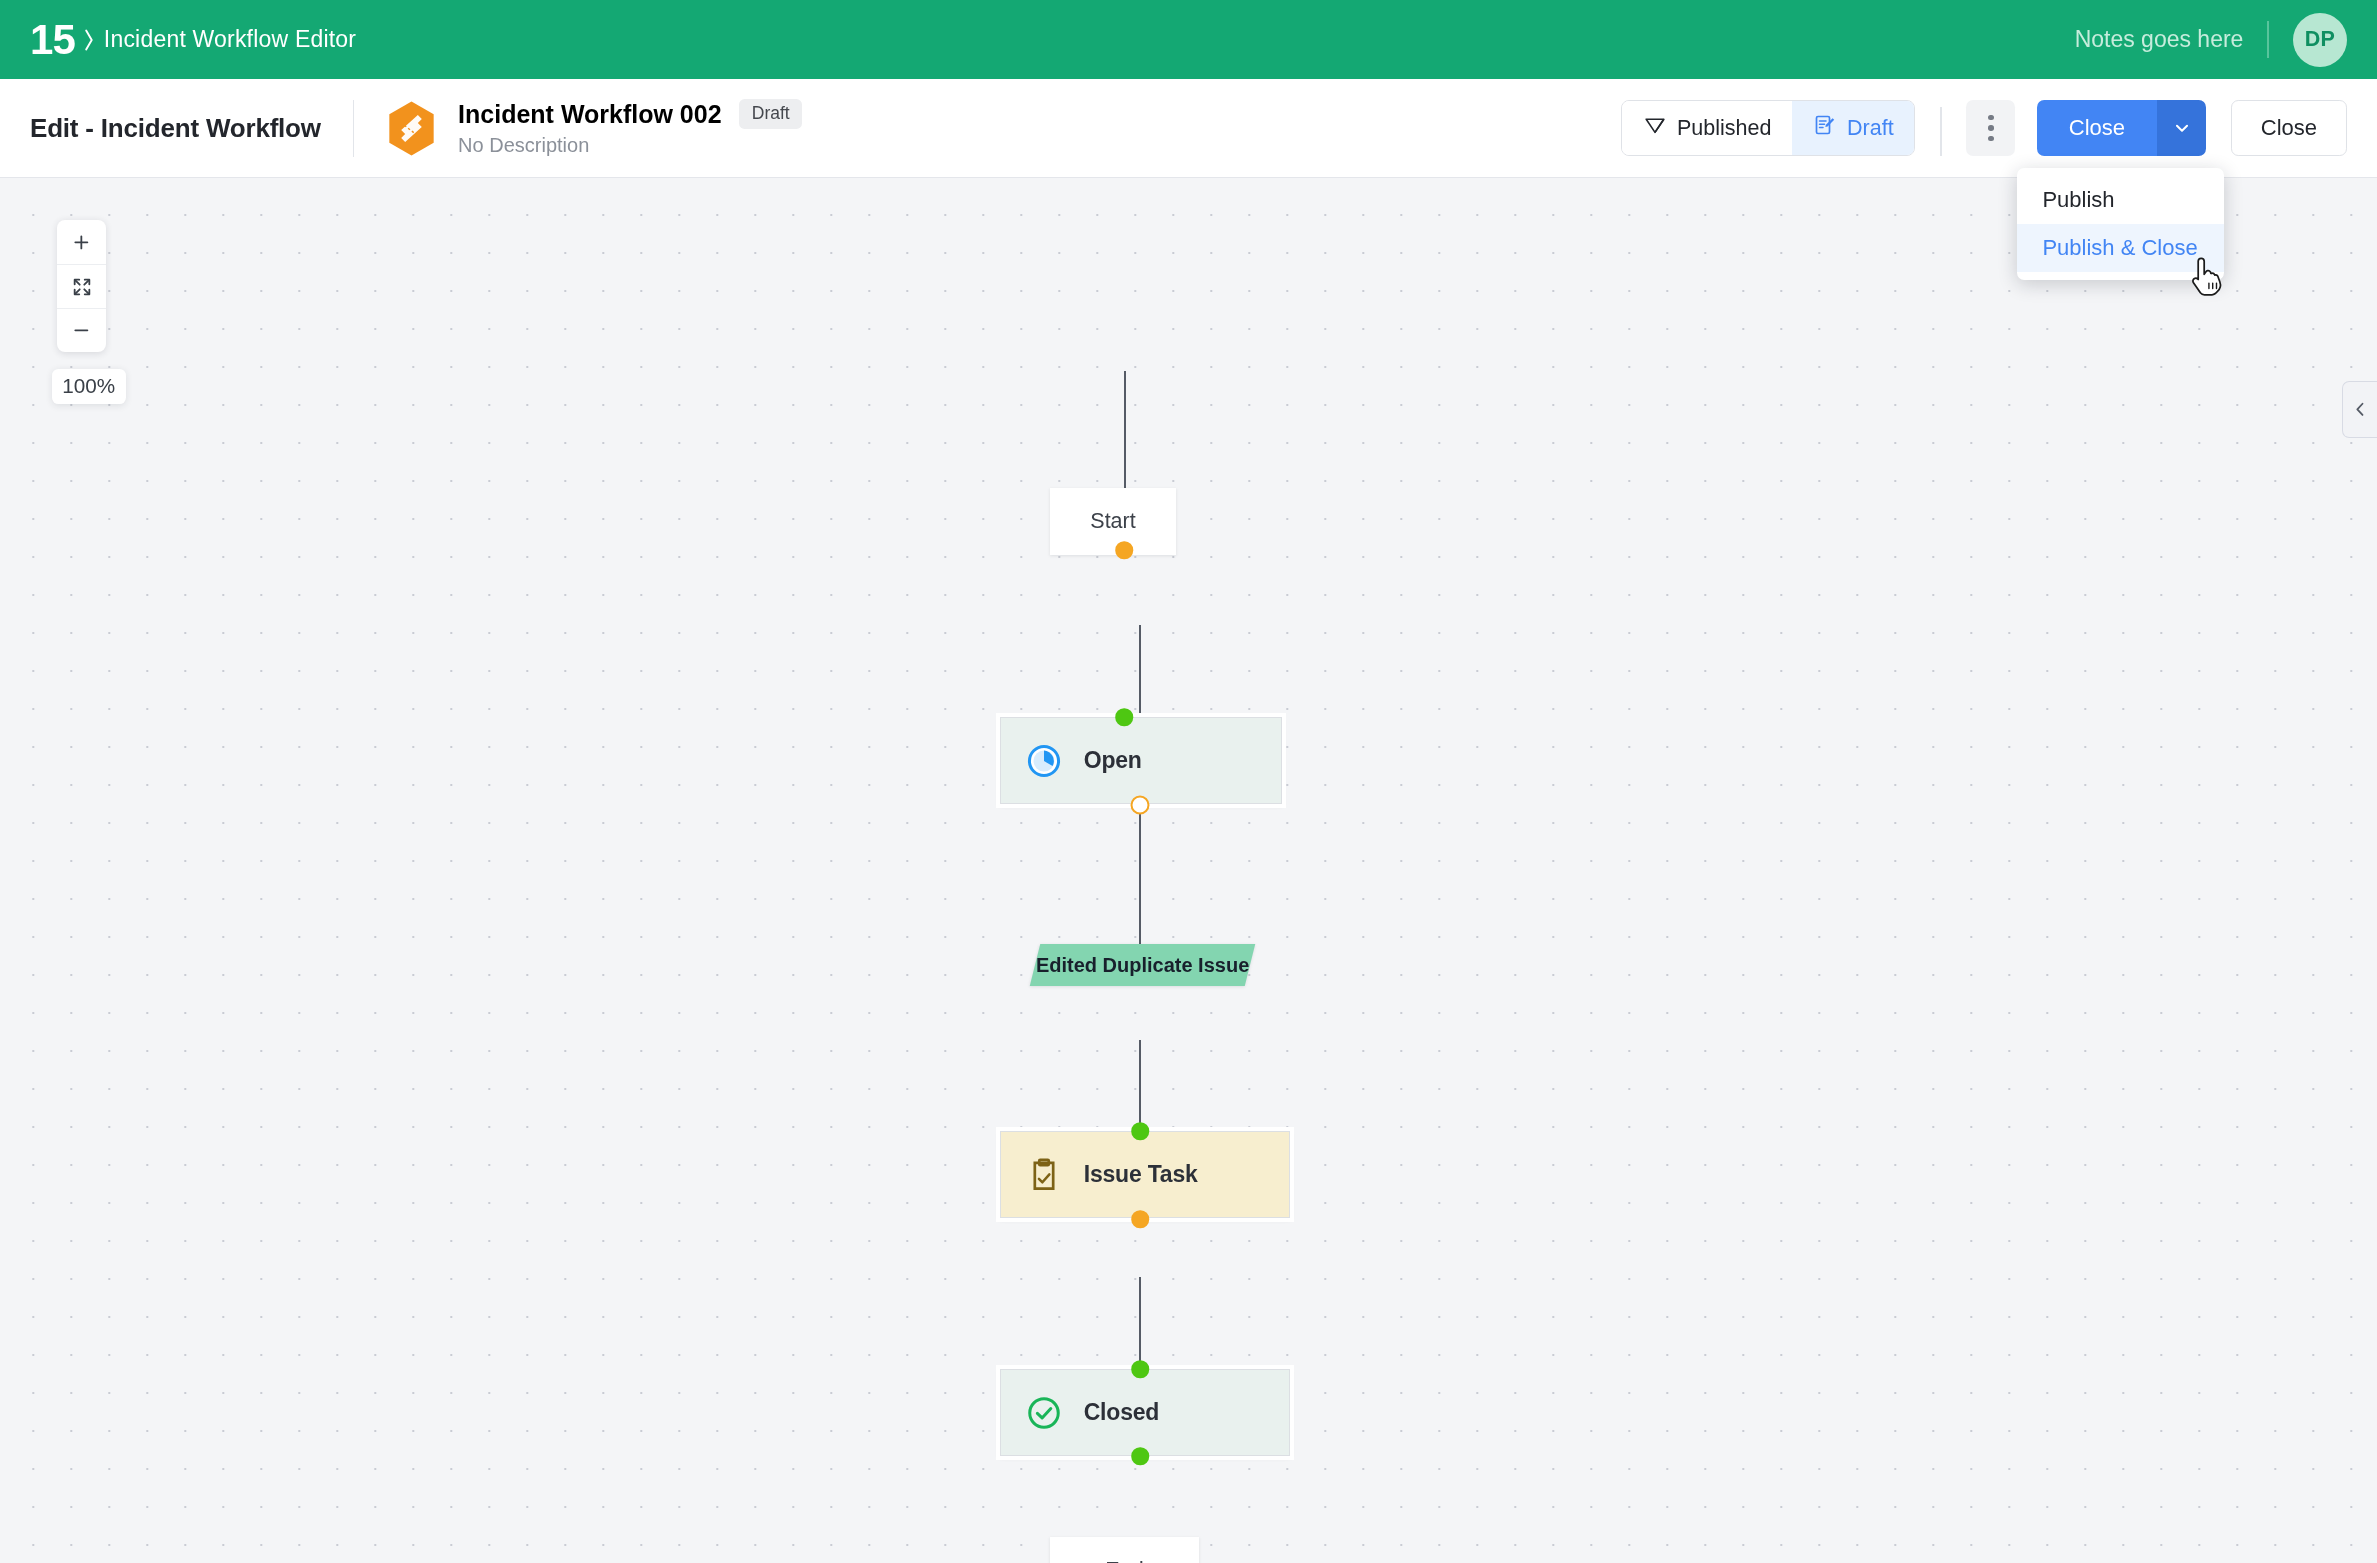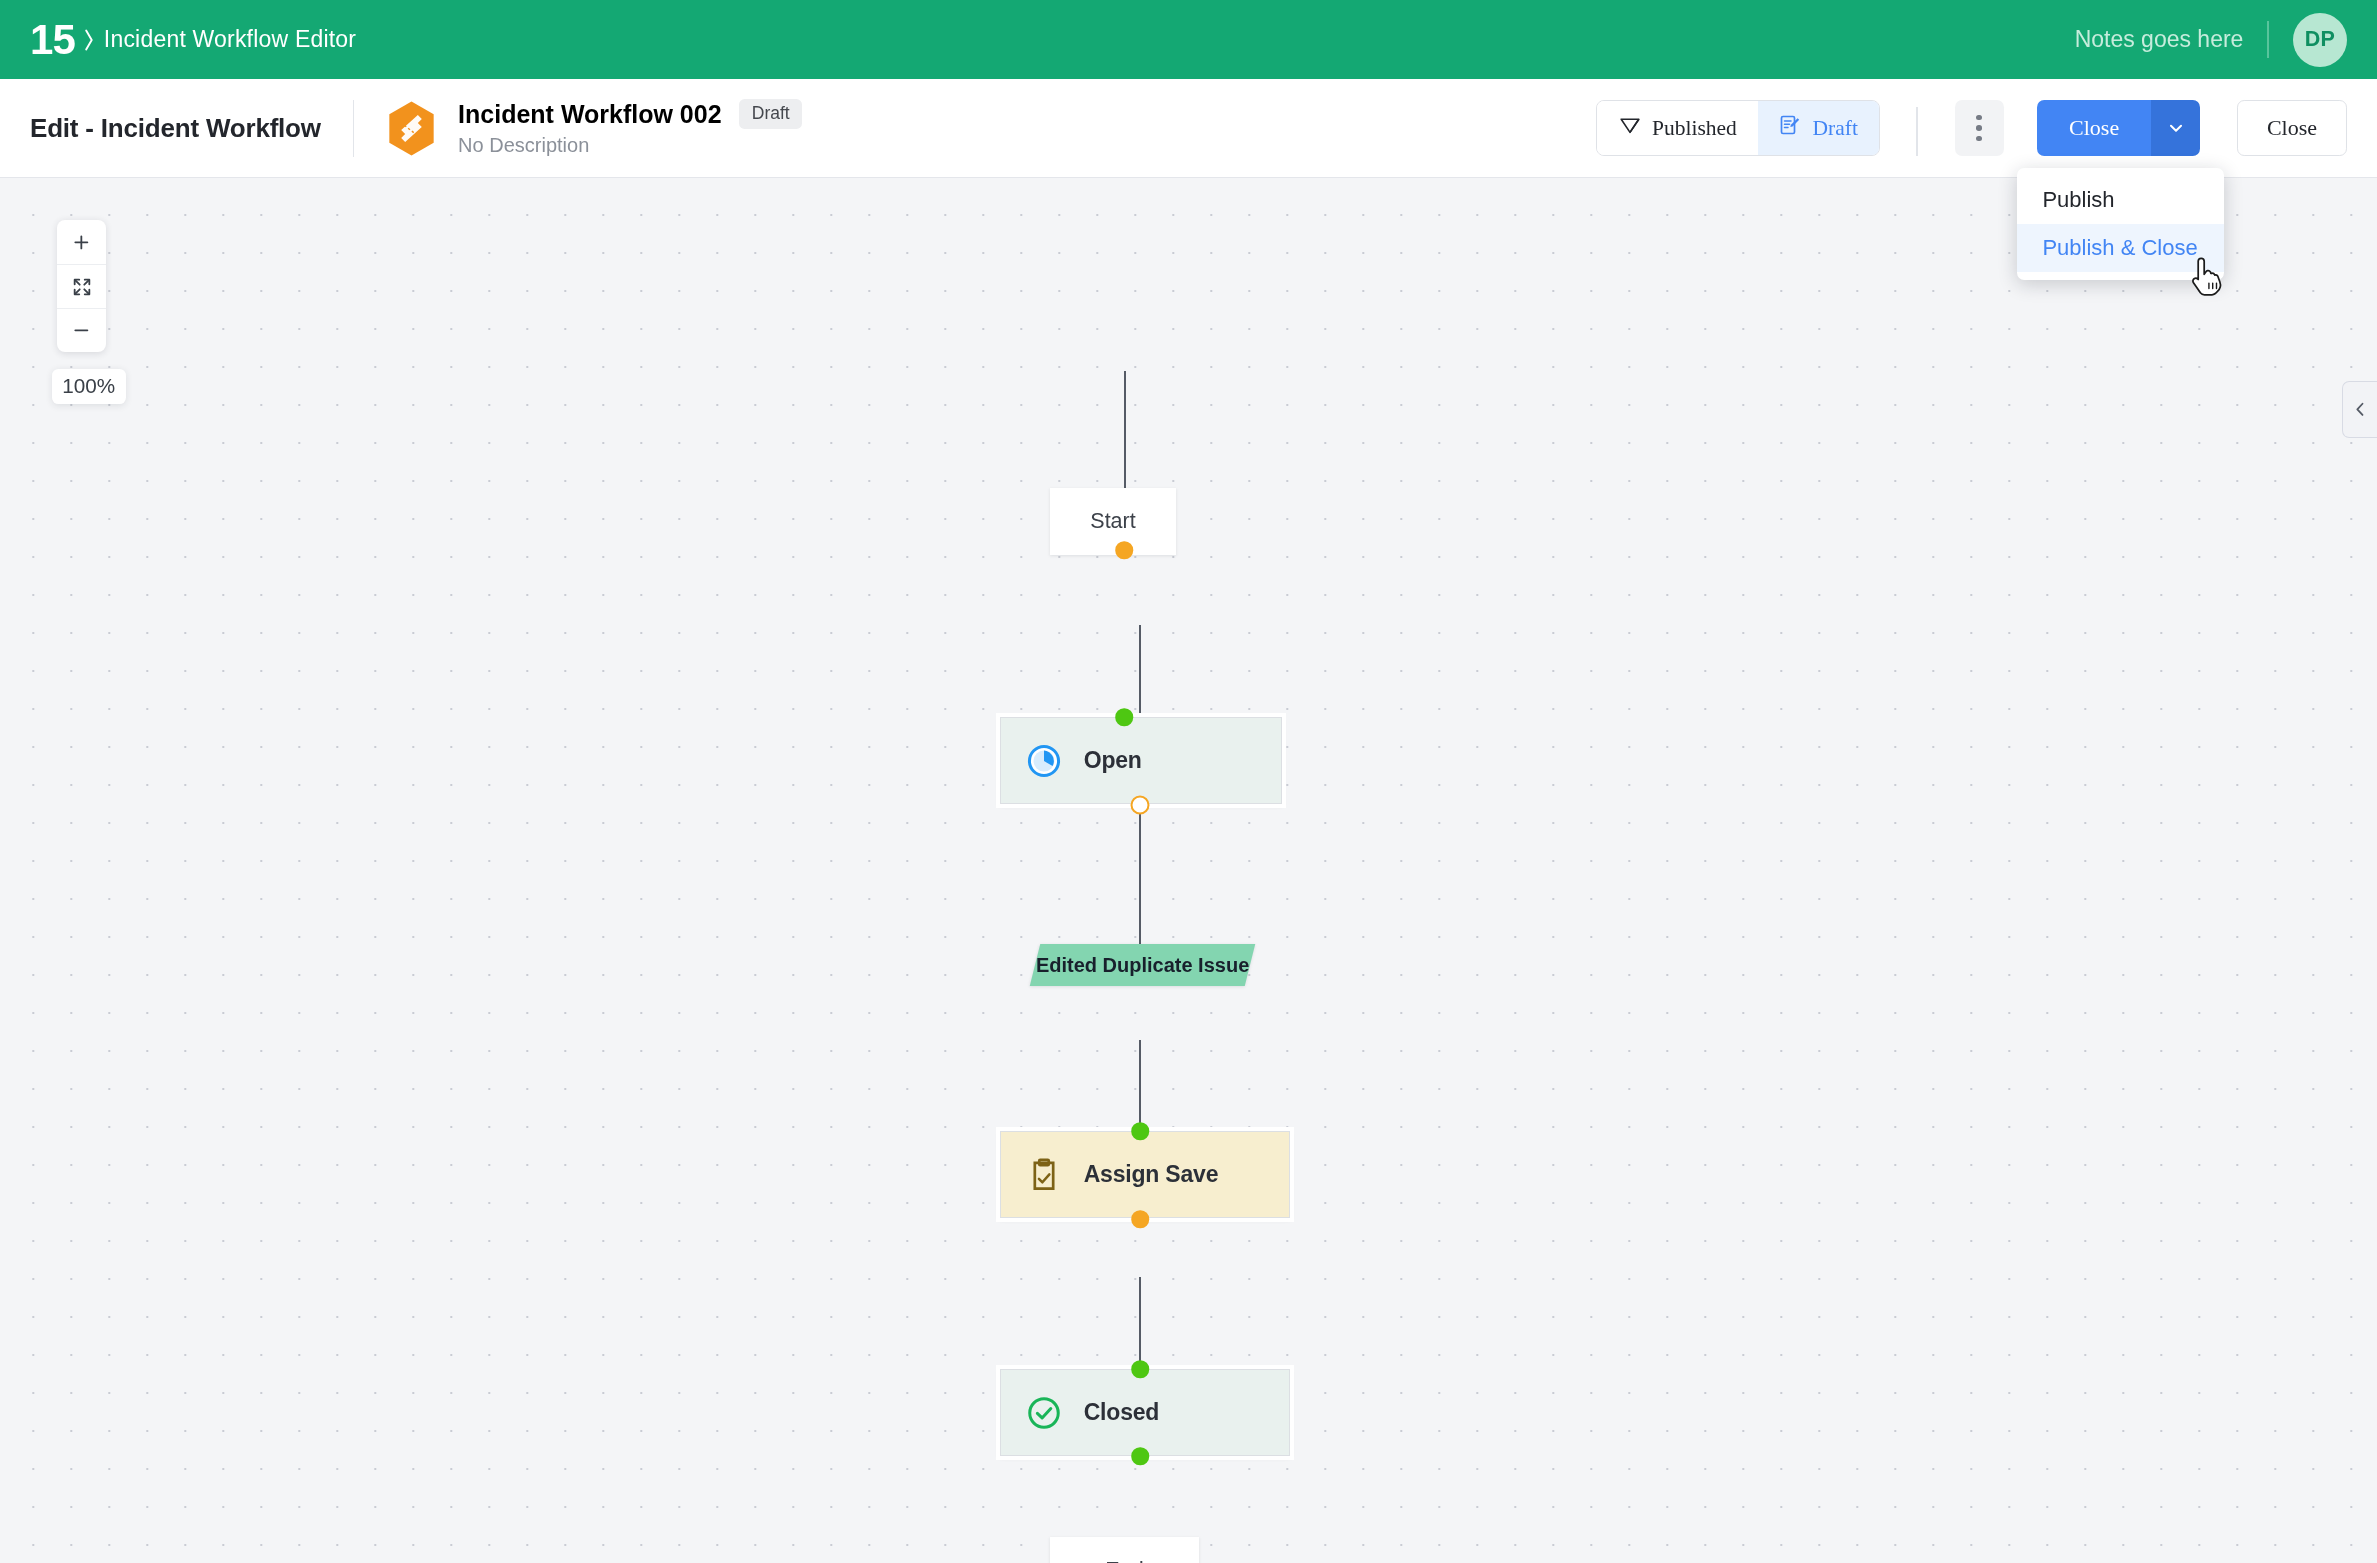--- a/index.html
+++ b/index.html
@@ -120,22 +120,21 @@
   #wf-desc {
     font-size: 20px;
     color: #8b9099;
     font-weight: 400;
   }
 
   #toolbar-right {
     margin-left: auto;
     display: flex;
     align-items: flex-end;
-    gap: 16px;
-    font-family: Liberation Serif, serif;
+    gap: 4px;
   }
   #state-toggle {
     display: flex;
     border: 0.8px solid #dfe2e7;
     border-radius: 8px;
     overflow: hidden;
     height: 56px;
   }
   .state-seg {
     display: flex;
@@ -496,21 +495,21 @@
 
   <div class="port port-green" style="left:1140px; top:951px; z-index:5;"></div>
   <div class="node state-node" style="left:1000px; top:951px; width:290px; height:87px; background:#f7eecf;">
     <span class="node-icon">
       <svg width="38" height="38" viewBox="0 0 24 24">
         <path d="M6.2 4.4 H17.8 V20.6 H6.2 Z" fill="none" stroke="#7d6216" stroke-width="1.7"></path>
         <rect x="9" y="2.4" width="6" height="3.4" rx="0.6" fill="none" stroke="#7d6216" stroke-width="1.7"></rect>
         <path d="M8.8 14.4 L11 16.6 L15.4 11.6" stroke="#7d6216" stroke-width="1.6" fill="none" stroke-linecap="round" stroke-linejoin="round"></path>
       </svg>
     </span>
-    <span class="node-label">Assign Save</span>
+    <span class="node-label">Issue Task</span>
   </div>
   <div class="port port-orange" style="left:1140px; top:1039px; z-index:5;"></div>
 
   <div class="port port-green" style="left:1140px; top:1189px; z-index:5;"></div>
   <div class="node state-node" style="left:1000px; top:1189px; width:290px; height:87px; background:#e9f1ee;">
     <span class="node-icon">
       <svg width="38" height="38" viewBox="0 0 24 24">
         <circle cx="12" cy="12" r="9" fill="none" stroke="#19b558" stroke-width="1.9"></circle>
         <path d="M7.8 12.2 L10.8 15.1 L16.3 9.2" stroke="#19b558" stroke-width="1.9" fill="none" stroke-linecap="round" stroke-linejoin="round"></path>
       </svg>

